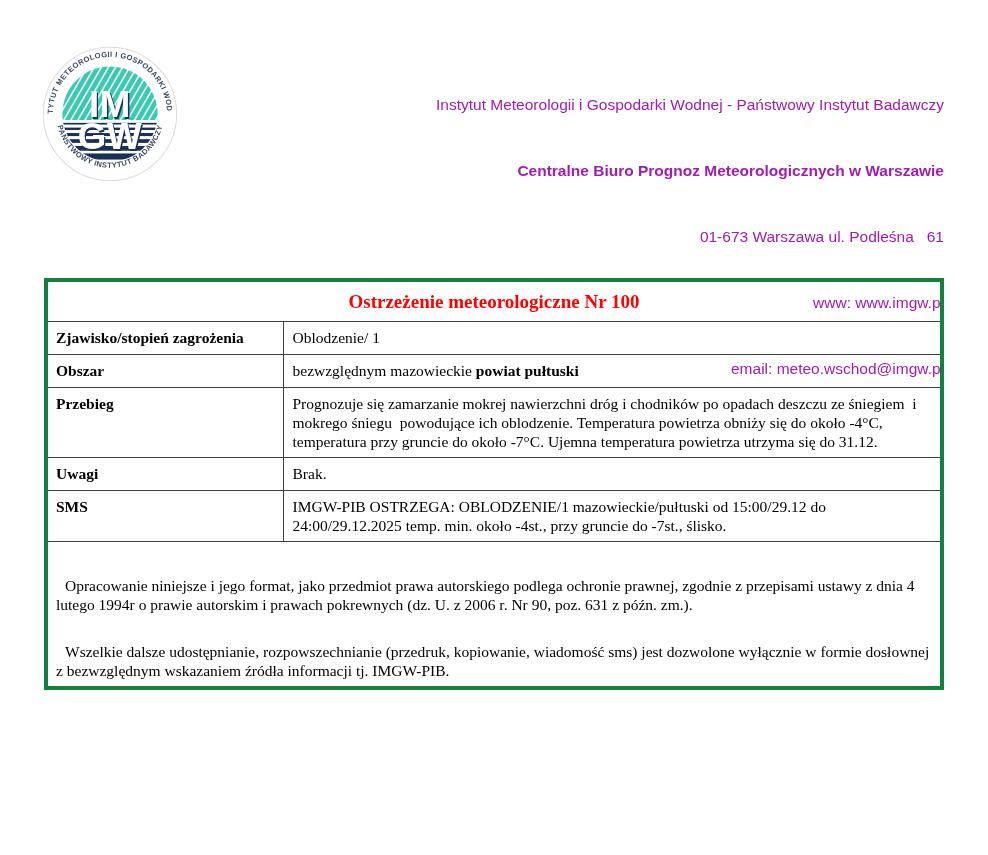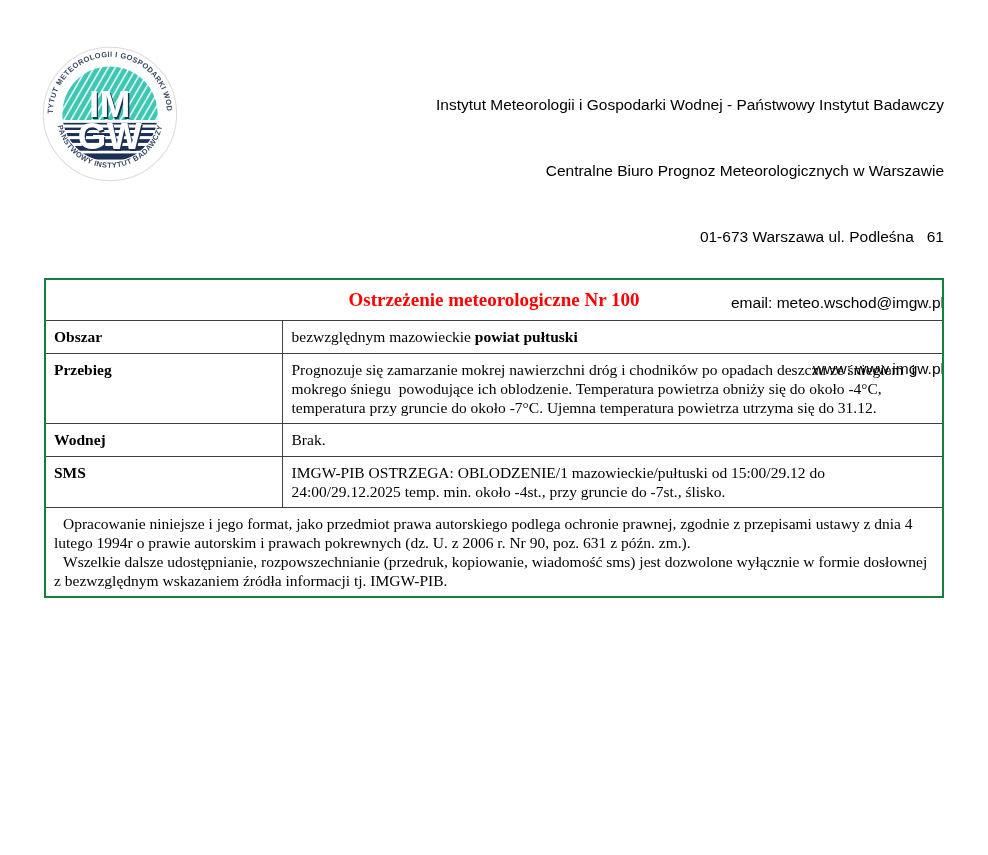--- a/index.html
+++ b/index.html
@@ -14,32 +14,32 @@
   
   .doc-header { position: absolute; left: 0; top: 0; width: 988px; height: 230px; }
   .logo-wrap { position: absolute; left: 42px; top: 46px; width: 136px; height: 136px; }
   .contact-block {
     position: absolute; top: 50px; right: 44px;
     text-align: right;
     font-size: 15.5px; line-height: 22px;
     white-space: pre;
   }
   .contact-block .hline { display: block; }
-  .contact-block .bold { font-weight: normal; }
+  .contact-block .bold { font-weight: bold; }
 
   
   .warning-table {
     position: absolute; left: 44px; top: 278px;
     width: 900px;
     border-collapse: collapse;
     table-layout: fixed;
     font-family: "Liberation Serif", serif;
     font-size: 15.5px;
     color: #000000;
-    border: 2px solid #15803d;
+    border: 4px solid #15803d;
   }
   .warning-table td {
     border: 1px solid #3f3f3f;
     vertical-align: top;
     padding: 6px 9px;
     line-height: 19px;
     height: 33px;
   }
   .title-cell {
     text-align: center;
@@ -47,21 +47,21 @@
     font-size: 19px;
     line-height: 22px;
     height: 41px !important;
     padding-top: 10px !important;
   }
   .label-cell { font-weight: bold; padding-left: 8px !important; }
   .value-cell { white-space: pre-wrap; }
   .value-cell .b { font-weight: bold; }
   tbody[data-name="warning-table-body"] tr:nth-child(6) td { height: 57px; }
   .footer-cell { padding: 6px 8px !important; }
-  .footer-cell p { text-indent: 9px; line-height: 19px; }
+  .footer-cell p { text-indent: 9px; line-height: 19px; margin-top: 28px; }
 
   
   .ring-text { font-family: "Liberation Sans", sans-serif; font-size: 11px; font-weight: bold; letter-spacing: 0.6px; }
   .monogram { font-family: "Liberation Sans", sans-serif; font-weight: bold; font-size: 54px; letter-spacing: 1px; }
 </style>
 </head>
 <body data-name="document-page">
 
 <div class="doc-header" data-name="document-header">
 
@@ -104,50 +104,54 @@
 
       <text class="ring-text" fill="#3a4a66">
         <textPath href="#arcTop" startOffset="50%" text-anchor="middle" data-name="logo-ring-text-top">INSTYTUT METEOROLOGII I GOSPODARKI WODNEJ</textPath>
       </text>
       <text class="ring-text" fill="#3a4a66">
         <textPath href="#arcBottom" startOffset="50%" text-anchor="middle" data-name="logo-ring-text-bottom">PAŃSTWOWY INSTYTUT BADAWCZY</textPath>
       </text>
     </svg>
   </div>
 
-  <div class="contact-block" data-name="header-contact-block" style="color: #000000; margin-left: 40px;">
+  <div class="contact-block" data-name="header-contact-block" style="color: #a21caf; margin-left: 40px;">
     <span class="hline" data-name="institute-name">Instytut Meteorologii i Gospodarki Wodnej - Państwowy Instytut Badawczy</span>
     <span class="hline bold" data-name="bureau-name">Centralne Biuro Prognoz Meteorologicznych w Warszawie</span>
     <span class="hline" data-name="address-line">01-673 Warszawa ul. Podleśna   61</span>
+    <span class="hline" data-name="www-line">www: www.imgw.pl</span>
     <span class="hline" data-name="email-line">email: meteo.wschod@imgw.pl</span>
-    <span class="hline" data-name="www-line">www: www.imgw.pl</span>
   </div>
 </div>
 
 <table class="warning-table" data-name="warning-table">
   <colgroup>
     <col style="width:237px">
     <col>
   </colgroup>
   <thead>
     <tr data-name="table-title-row">
       <td class="title-cell" colspan="2" data-name="warning-title" style="color: rgb(254, 0, 0);">Ostrzeżenie meteorologiczne Nr 100</td>
     </tr>
   </thead>
   <tbody data-name="warning-table-body">
       <tr data-name="table-row">
+        <td class="label-cell" data-name="row-label">Zjawisko/stopień zagrożenia</td>
+        <td class="value-cell" data-name="row-value"><span>Oblodzenie/ 1</span></td>
+      </tr>
+      <tr data-name="table-row">
         <td class="label-cell" data-name="row-label">Obszar</td>
         <td class="value-cell" data-name="row-value"><span>bezwzględnym mazowieckie </span><span class="b">powiat pułtuski</span></td>
       </tr>
       <tr data-name="table-row">
         <td class="label-cell" data-name="row-label">Przebieg</td>
         <td class="value-cell" data-name="row-value"><span>Prognozuje się zamarzanie mokrej nawierzchni dróg i chodników po opadach deszczu ze śniegiem  i mokrego śniegu  powodujące ich oblodzenie. Temperatura powietrza obniży się do około -4°C, temperatura przy gruncie do około -7°C. Ujemna temperatura powietrza utrzyma się do 31.12.</span></td>
       </tr>
       <tr data-name="table-row">
-        <td class="label-cell" data-name="row-label">Wodnej</td>
+        <td class="label-cell" data-name="row-label">Uwagi</td>
         <td class="value-cell" data-name="row-value"><span>Brak.</span></td>
       </tr>
       <tr data-name="table-row">
         <td class="label-cell" data-name="row-label">SMS</td>
         <td class="value-cell" data-name="row-value"><span>IMGW-PIB OSTRZEGA: OBLODZENIE/1 mazowieckie/pułtuski od 15:00/29.12 do 24:00/29.12.2025 temp. min. około -4st., przy gruncie do -7st., ślisko.</span></td>
       </tr>
     </tbody>
   <tbody>
     <tr data-name="copyright-row">
       <td class="footer-cell" colspan="2" data-name="copyright-note">

